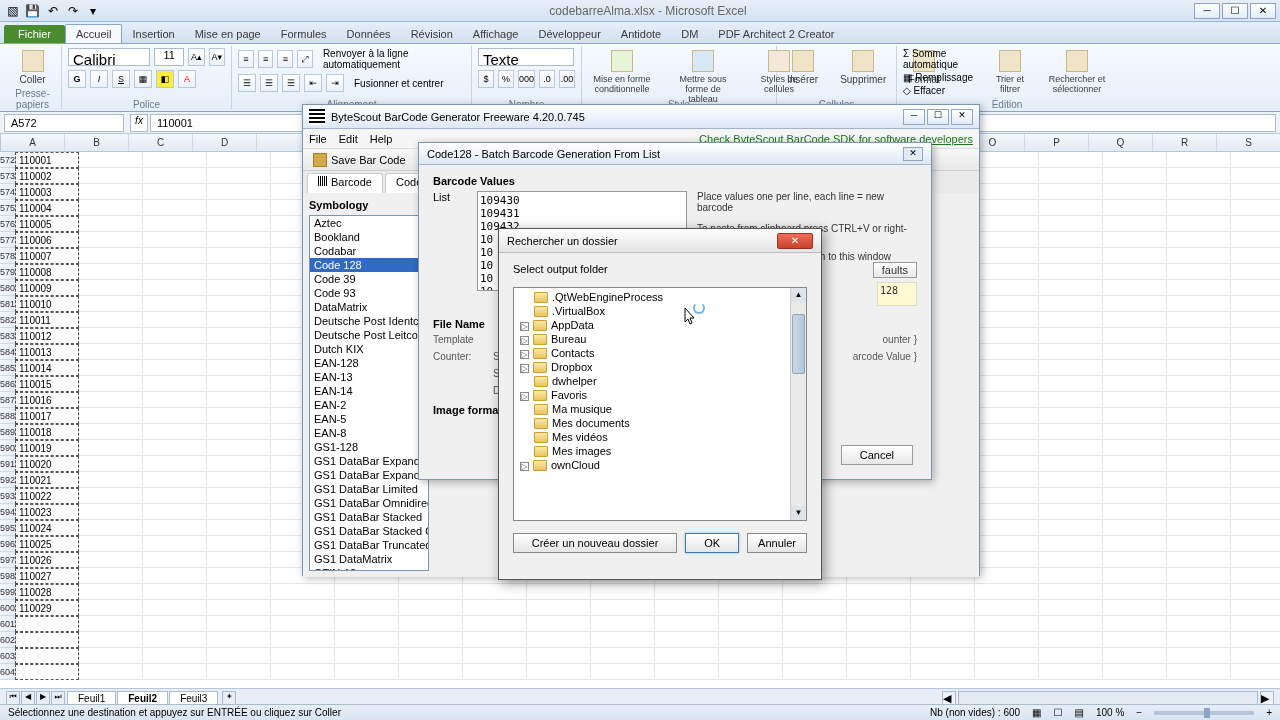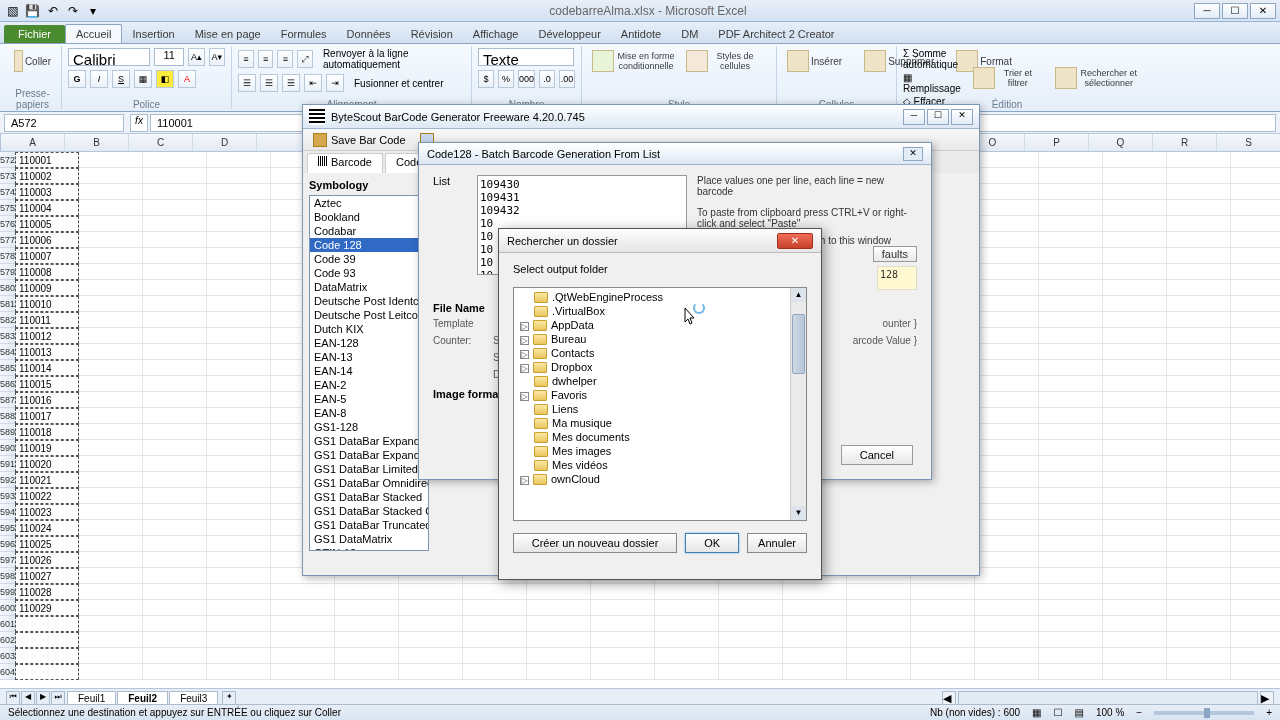--- a/index.html
+++ b/index.html
@@ -15,21 +15,21 @@
 
 
 .ribbon-tabs { height: 22px; background: linear-gradient(#e6eef9, #d2e0f0); display: flex; align-items: flex-end; padding-left: 4px; border-bottom: 1px solid #8ba5c4; }
 .ribbon-tabs .file-tab { background: #4b8b2f; color: #fff; padding: 3px 14px; font-size: 11px; border-radius: 2px 2px 0 0; }
 .ribbon-tabs .tab { padding: 3px 10px; font-size: 11px; color: #3b3b3b; }
 .ribbon-tabs .tab.active { background: #f5f9fd; border: 1px solid #8ba5c4; border-bottom: none; border-radius: 2px 2px 0 0; }
 
 .ribbon-body { height: 68px; background: linear-gradient(#f5faff, #e5eef8); border-bottom: 1px solid #8ba5c4; display: flex; padding: 2px 4px; }
 .ribbon-group { border-right: 1px solid #c4d5e8; padding: 2px 6px; display: flex; flex-direction: column; position: relative; }
 .ribbon-group .group-label { position: absolute; bottom: -1px; left: 0; right: 0; text-align: center; font-size: 10px; color: #6a7a8e; }
-.ribbon-big-btn { display: flex; flex-direction: row; align-items: center; gap: 2px; padding: 2px 4px; font-size: 10px; color: #3b3b3b; }
+.ribbon-big-btn { display: flex; flex-direction: column; align-items: center; gap: 2px; padding: 2px 4px; font-size: 10px; color: #3b3b3b; }
 .ribbon-icon { width: 22px; height: 22px; background: #f0e4c8; border: 1px solid #c9b88a; }
 .ribbon-controls { display: flex; flex-direction: column; gap: 2px; font-size: 10px; }
 .ribbon-row { display: flex; gap: 4px; align-items: center; }
 .ribbon-small { width: 18px; height: 18px; border: 1px solid #b8c8db; background: linear-gradient(#fff, #eaf1f9); font-size: 9px; text-align: center; line-height: 16px; }
 .font-name { width: 90px; height: 18px; border: 1px solid #abc; padding: 2px 4px; font-size: 15px; background: #fff; }
 .font-size { width: 32px; height: 18px; border: 1px solid #abc; padding: 0 2px; text-align: center; font-size: 11px; background: #fff; }
 
 
 .formula-bar { height: 22px; background: #eef3fa; border-bottom: 1px solid #b5c6da; display: flex; align-items: center; }
 .name-box { width: 120px; height: 18px; border: 1px solid #abc; background: #fff; padding: 0 6px; display: flex; align-items: center; margin: 0 4px; }
@@ -206,24 +206,28 @@
     <div class="ribbon-row" style="margin-top:4px">
       <div class="ribbon-small">$</div>
       <div class="ribbon-small">%</div>
       <div class="ribbon-small">000</div>
       <div class="ribbon-small">.0</div>
       <div class="ribbon-small">.00</div>
     </div>
     <div class="group-label">Nombre</div>
   </div>
   <div class="ribbon-group" style="width:195px">
-    <div style="display:flex;gap:2px">
+    <div style="display:flex;gap:12px">
       <div class="ribbon-big-btn">
           <div class="ribbon-icon" style="background:#e8f4d8"></div>
           <span style="font-size:9px;text-align:center;width:60px">Mise en forme conditionnelle</span>
+        </div>
+      <div class="ribbon-big-btn">
+          <div class="ribbon-icon" style="background:#d8e8f4"></div>
+          <span style="font-size:9px;text-align:center;width:62px">Mettre sous forme de tableau</span>
         </div>
       <div class="ribbon-big-btn">
           <div class="ribbon-icon" style="background:#f4e8d8"></div>
           <span style="font-size:9px;text-align:center;width:50px">Styles de cellules</span>
         </div>
     </div>
     <div class="group-label">Style</div>
   </div>
   <div class="ribbon-group" style="width:120px">
     <div style="display:flex;gap:14px">
@@ -1094,20 +1098,26 @@
 <div class="bytescout-win">
   <div class="bs-title">
     <div class="icon"></div>
     <div class="text">ByteScout BarCode Generator Freeware 4.20.0.745</div>
     <div class="wctrls">
       <div class="wbtn">─</div>
       <div class="wbtn">☐</div>
       <div class="wbtn">✕</div>
     </div>
   </div>
+  <div class="bs-menu">
+    <span>File</span>
+    <span>Edit</span>
+    <span>Help</span>
+    <span class="link">Check ByteScout BarCode SDK for software developers</span>
+  </div>
   <div class="bs-toolbar">
     <div class="bs-tool-btn">
       <div class="bs-tool-icon"></div>
       <span>Save Bar Code</span>
     </div>
     <div class="bs-tool-btn">
         <div class="bs-tool-icon" style="background:#c8d8ee"></div>
       </div>
   </div>
   <div class="bs-tabs">
@@ -1148,20 +1158,21 @@
     </div>
   </div>
 </div>
 
 <div class="batch-dialog">
   <div class="batch-title">
     <span>Code128 - Batch Barcode Generation From List</span>
     <div class="close">✕</div>
   </div>
   <div class="batch-body">
+    <div class="batch-section-label">Barcode Values</div>
     <div class="batch-row">
       <span style="width:34px">List</span>
       <div class="batch-textarea">109430
 109431
 109432
 10
 10
 10
 10
 10
@@ -1238,37 +1249,33 @@
           <div class="folder-icon"></div>
           <span>dwhelper</span>
         </div>
         <div class="tree-item">
           <div class="expander">▷</div>
           <div class="folder-icon"></div>
           <span>Favoris</span>
         </div>
         <div class="tree-item">
           <div class="folder-icon"></div>
-          <span>Liens</span>
-        </div>
-        <div class="tree-item">
-          <div class="folder-icon"></div>
           <span>Ma musique</span>
         </div>
         <div class="tree-item">
           <div class="folder-icon"></div>
           <span>Mes documents</span>
         </div>
         <div class="tree-item">
           <div class="folder-icon"></div>
-          <span>Mes images</span>
+          <span>Mes vidéos</span>
         </div>
         <div class="tree-item">
           <div class="folder-icon"></div>
-          <span>Mes vidéos</span>
+          <span>Mes images</span>
         </div>
         <div class="tree-item">
           <div class="expander">▷</div>
           <div class="folder-icon"></div>
           <span>ownCloud</span>
         </div>
       </div>
     <div class="folder-scrollbar">
       <div class="arr up">▲</div>
       <div class="thumb"></div>

